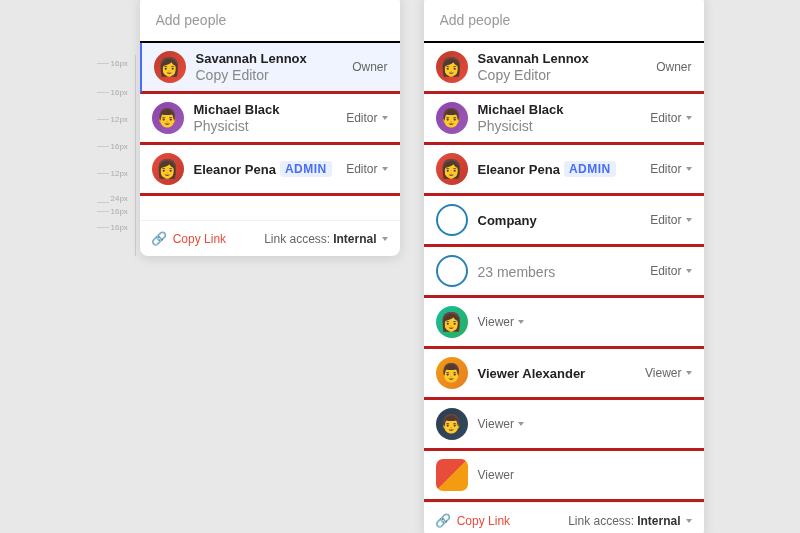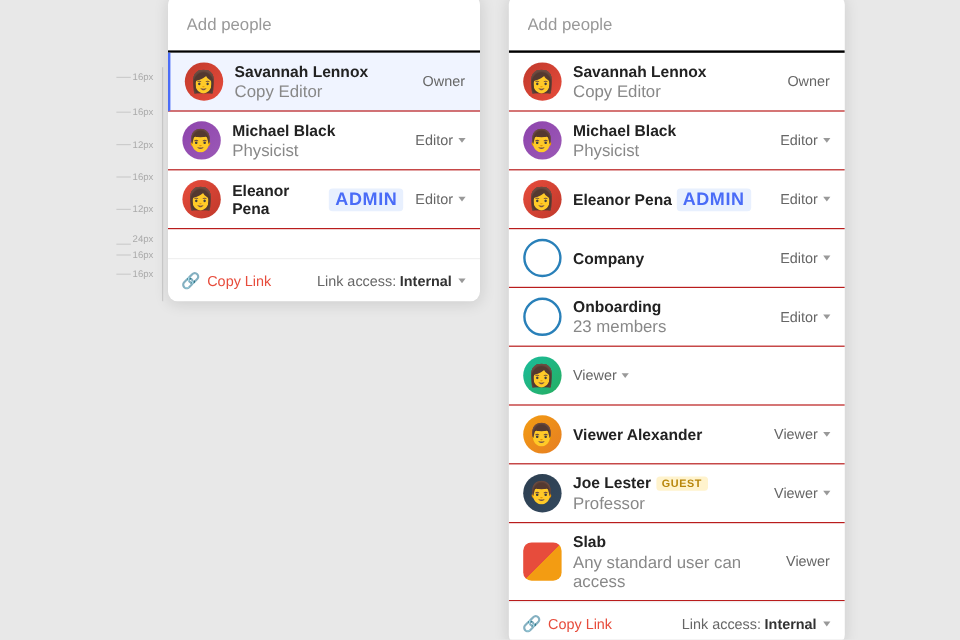--- a/index.html
+++ b/index.html
@@ -44,21 +44,21 @@
       color: #333;
       background: transparent;
     }
     .panel-header input::placeholder { color: #999; }
 
     .person-row {
       display: flex;
       align-items: center;
       padding: 8px 12px;
       gap: 10px;
-      border-bottom: 1px solid #b91c1c;
+      border-bottom: 3px solid #b91c1c;
       cursor: pointer;
     }
     .person-row.selected { background: #f0f4ff; border-left: 2px solid #4a6cf7; }
 
     .avatar {
       width: 32px;
       height: 32px;
       border-radius: 50%;
       flex-shrink: 0;
       overflow: hidden;
@@ -87,21 +87,21 @@
     }
     .person-role {
       font-size: 14px;
       color: #888;
       margin-top: 1px;
     }
 
     .badge-admin {
       background: #e8f0fe;
       color: #4a6cf7;
-      font-size: 15px;
+      font-size: 12px;
       font-weight: 700;
       padding: 1px 5px;
       border-radius: 3px;
       letter-spacing: 0.5px;
     }
     .badge-guest {
       background: #fff3cd;
       color: #b8860b;
       font-size: 9px;
       font-weight: 700;
@@ -348,21 +348,20 @@
         </div>
         <div class="role-label">
           <span>Editor</span>
             <span class="chevron-down"></span>
         </div>
       </div>
 
       <div class="person-row">
         <div class="circle-icon"></div>
         <div class="person-info">
-          <div class="person-name">Onboarding</div>
           <div class="person-role">23 members</div>
         </div>
         <div class="role-label">
           <span>Editor</span>
             <span class="chevron-down"></span>
         </div>
       </div>
 
       <div class="person-row">
         <div class="avatar avatar-stephanie">
@@ -384,39 +383,28 @@
         <div class="role-label">
           <span>Viewer</span>
             <span class="chevron-down"></span>
         </div>
       </div>
 
       <div class="person-row">
         <div class="avatar avatar-joe">
             <span class="face-joe"></span>
           </div>
-        <div class="person-info">
-          <div class="person-name">
-            <span>Joe Lester</span>
-            <span class="badge-guest">GUEST</span>
-          </div>
-          <div class="person-role">Professor</div>
-        </div>
         <div class="role-label">
           <span>Viewer</span>
             <span class="chevron-down"></span>
         </div>
       </div>
 
       <div class="person-row">
         <div class="slab-icon"></div>
-        <div class="person-info">
-          <div class="person-name">Slab</div>
-          <div class="person-role">Any standard user can access</div>
-        </div>
         <div class="role-label">Viewer</div>
       </div>
     </div>
 
     <div class="panel-footer">
       <div class="copy-link">
         <span class="link-icon">🔗</span>
         <span>Copy Link</span>
       </div>
       <div class="link-access">

